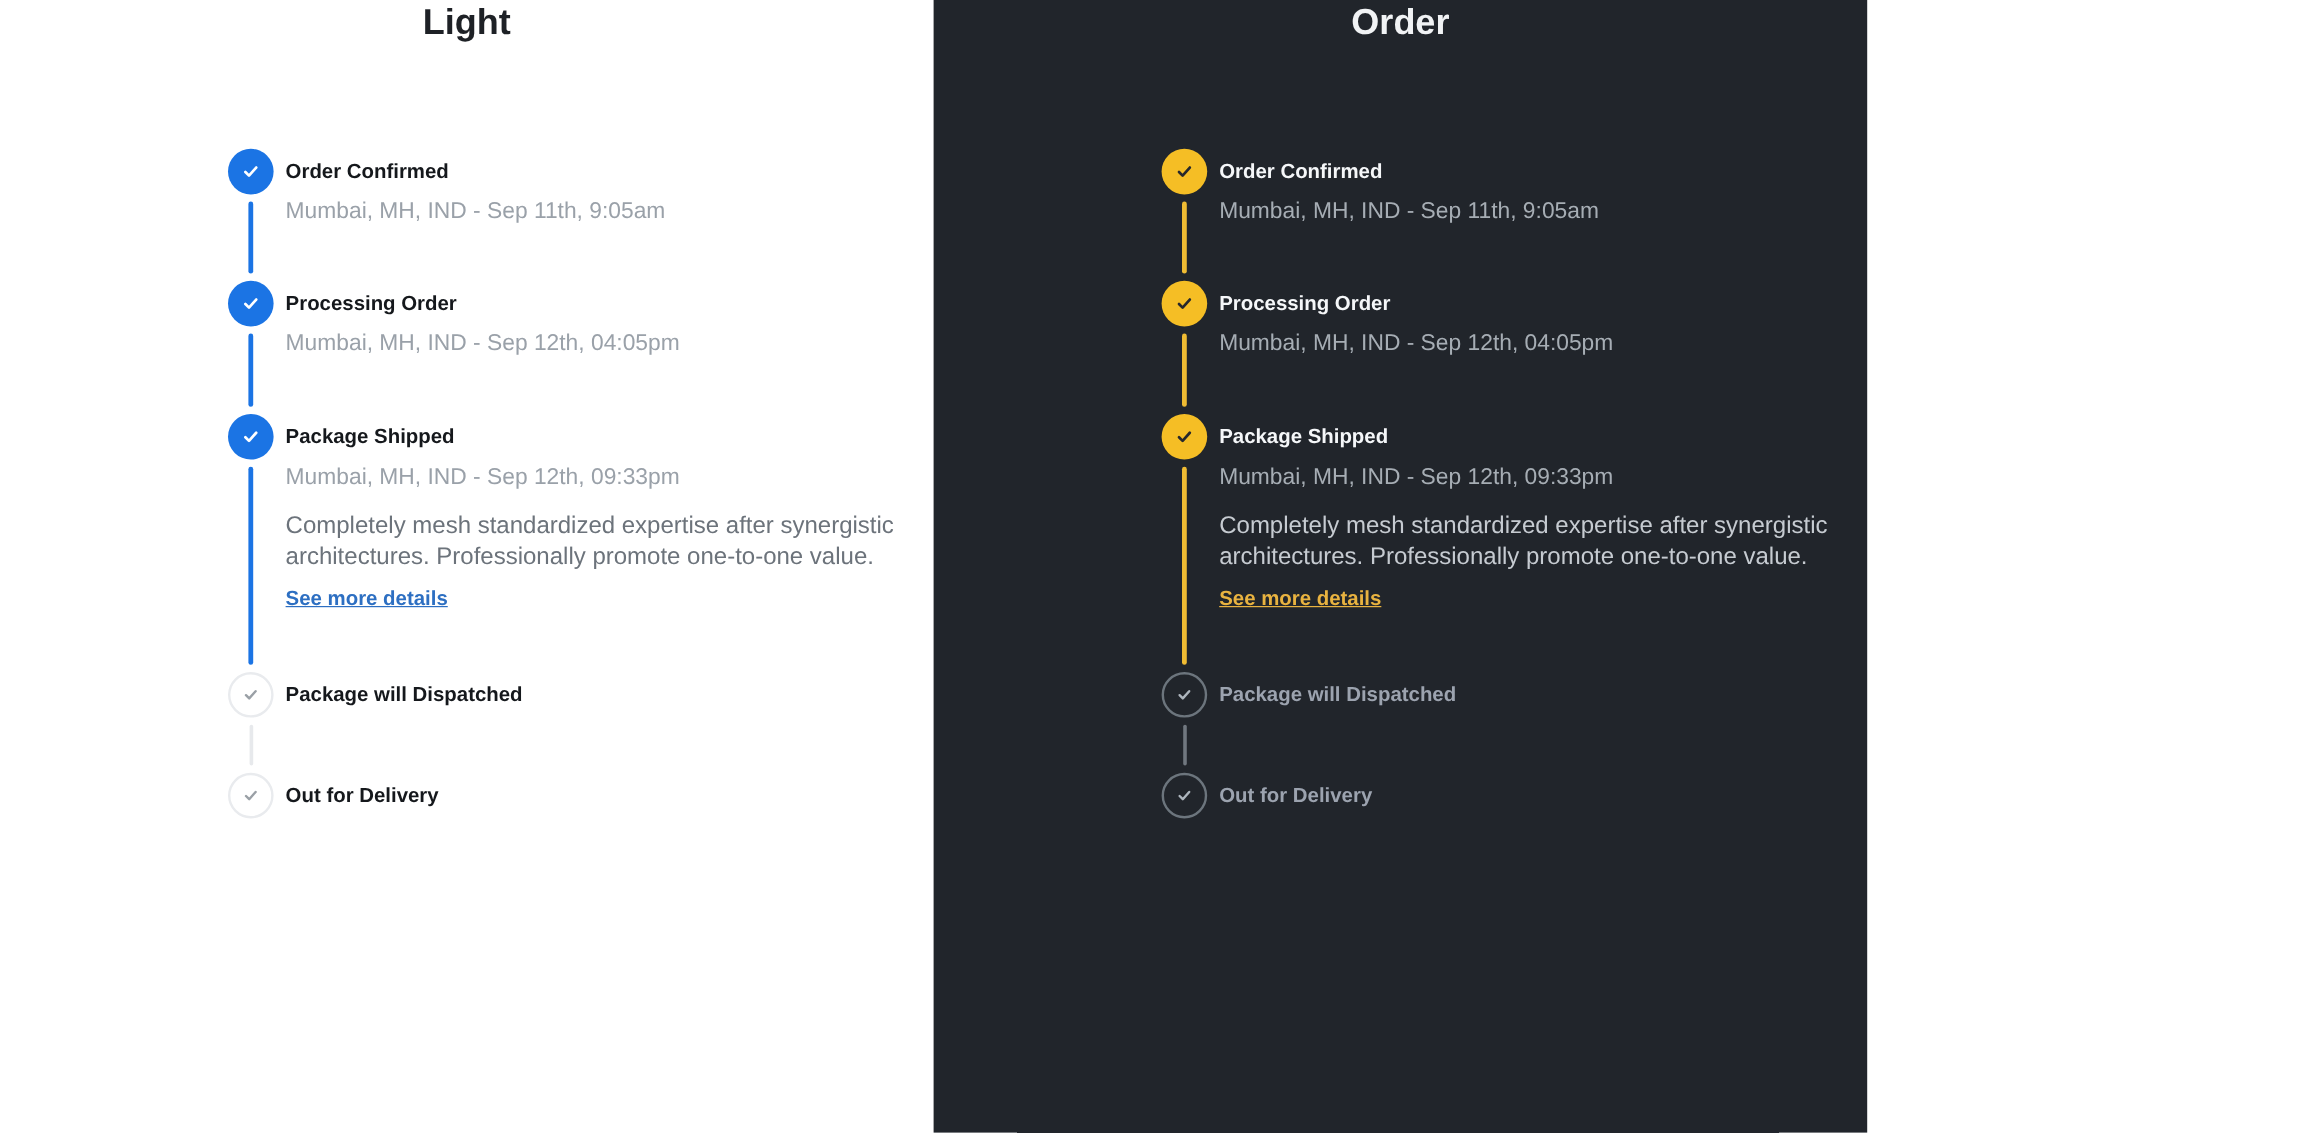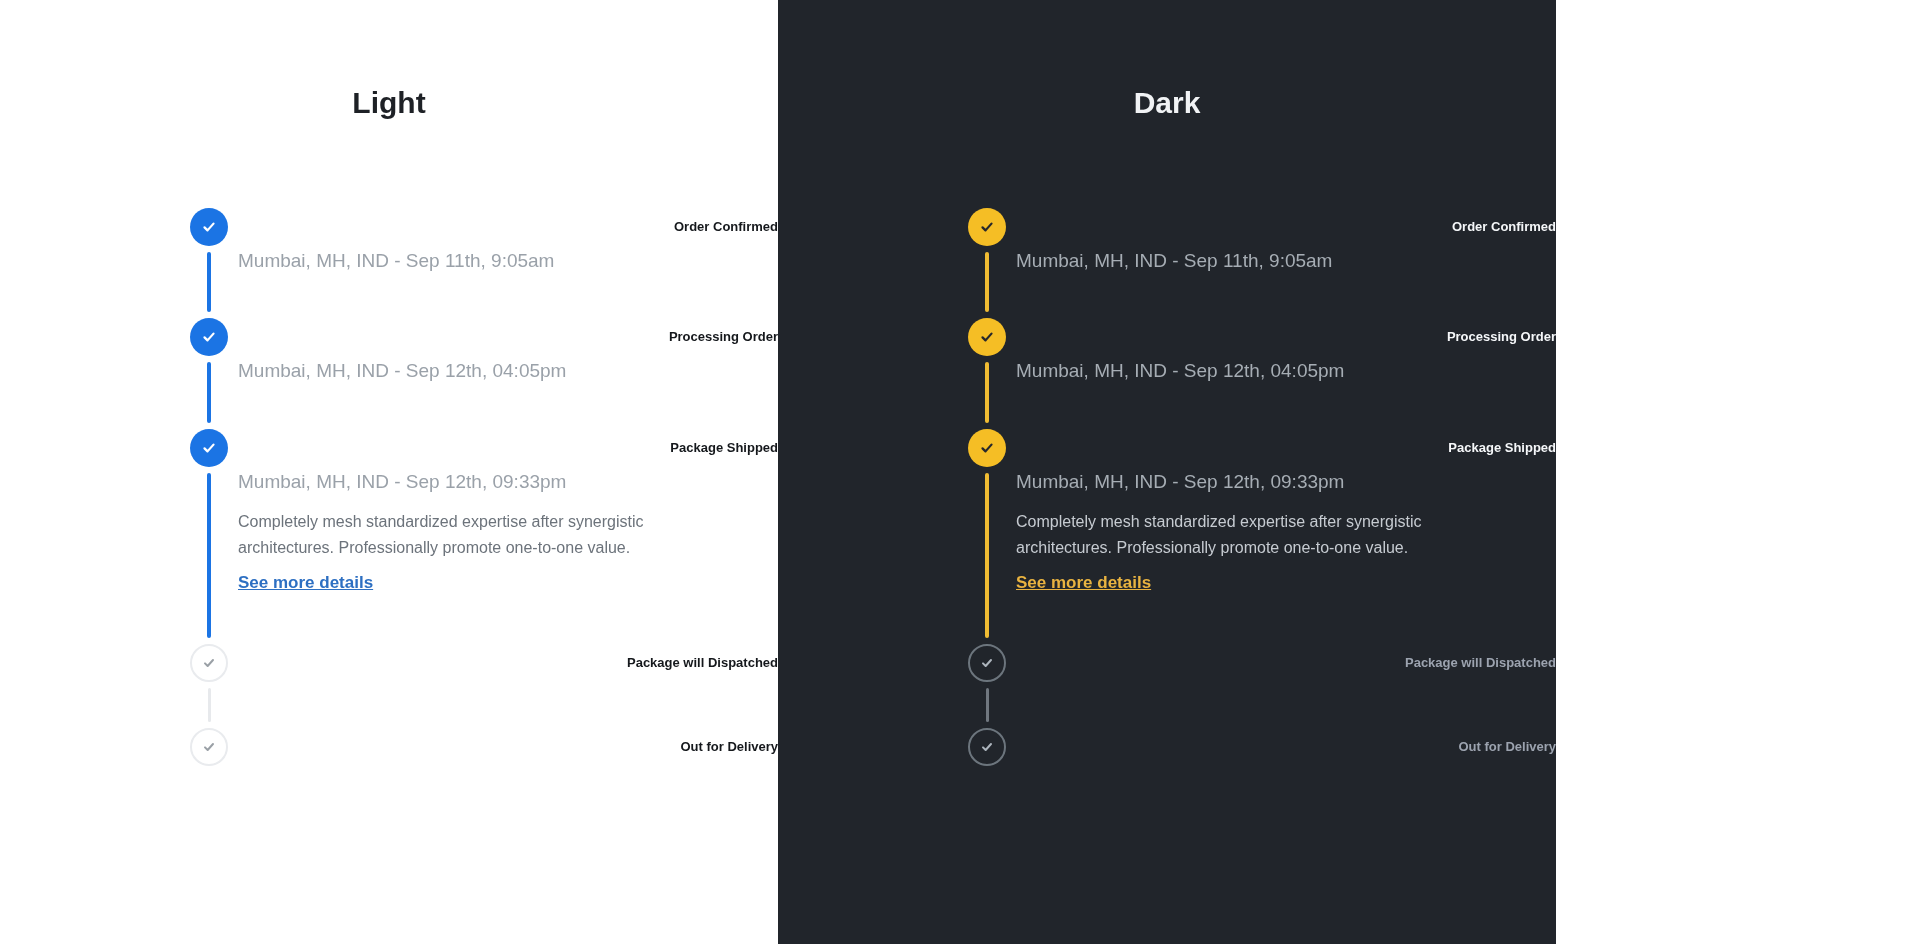--- a/index.html
+++ b/index.html
@@ -2,21 +2,21 @@
 <html><head>
 <meta charset="utf-8">
 <style>
   * { margin:0; padding:0; box-sizing:border-box; }
   html,body { width:1920px; height:944px; }
   body {
     display:flex;
     font-family:"Liberation Sans", sans-serif;
     overflow:hidden;
   }
-  .panel { width:778px; height:944px; padding-top:84px; }
+  .panel { width:778px; height:944px; }
   .panel--light { background:#FFFFFF; }
   .panel--dark  { background:#21252B; }
 
   .panel-title {
     text-align:center;
     font-size:30px;
     font-weight:700;
     line-height:38px;
   }
   .panel--light .panel-title { color:#1E2126; }
@@ -53,30 +53,30 @@
   .t-line {
     position:absolute; left:17px; top:44px; bottom:6px;
     width:4px; border-radius:2px;
   }
   .panel--light .t-line.complete { background:#1B74E4; }
   .panel--dark  .t-line.complete { background:#F0BC33; }
   .t-line.pending { width:3px; left:18px; }
   .panel--light .t-line.pending { background:#E7E9EC; }
   .panel--dark  .t-line.pending { background:#70777F; }
 
-  .t-title { padding-top:8px; font-size:13px; font-weight:700; line-height:22px;text-align:right; }
+  .t-title { padding-top:8px; font-size:17px; font-weight:700; line-height:22px; }
   .panel--light .t-title { color:#15181C; }
   .panel--dark  .t-title { color:#F5F7F9; }
   .panel--dark  .t-item.is-pending .t-title { color:#9CA3AF; }
 
   .t-meta { margin-top:12px; font-size:19px; line-height:22px; }
   .panel--light .t-meta { color:#9AA1A9; }
   .panel--dark  .t-meta { color:#A6ADB4; }
 
-  .t-desc { margin-top:16px; font-size:16px; line-height:26px; }
+  .t-desc { margin-top:16px; font-size:20px; line-height:26px; }
   .t-desc span { display:block; }
   .panel--light .t-desc { color:#6C737B; }
   .panel--dark  .t-desc { color:#C6CBD1; }
 
   .t-link {
     display:inline-block; margin-top:12px;
     font-size:17px; font-weight:700;
     text-decoration:underline; cursor:pointer;
   }
   .panel--light .t-link { color:#2D6FC2; }
@@ -144,21 +144,21 @@
             <path d="M6 12.5l4 4 8-9" fill="none" stroke-width="3" stroke-linecap="round" stroke-linejoin="round"></path>
           </svg>
       </div>
       <div class="t-title">Out for Delivery</div>
     </div>
 
   </div>
 </div>
 
 <div class="panel panel--dark">
-  <div class="panel-title">Dark</div>
+  <div class="panel-title">Order</div>
 
   <div class="timeline">
 
     <div class="t-item h-a">
       <div class="t-icon complete">
         <svg viewBox="0 0 24 24">
             <path d="M6 12.5l4 4 8-9" fill="none" stroke-width="3" stroke-linecap="round" stroke-linejoin="round"></path>
           </svg>
       </div>
       <div class="t-line complete"></div>

